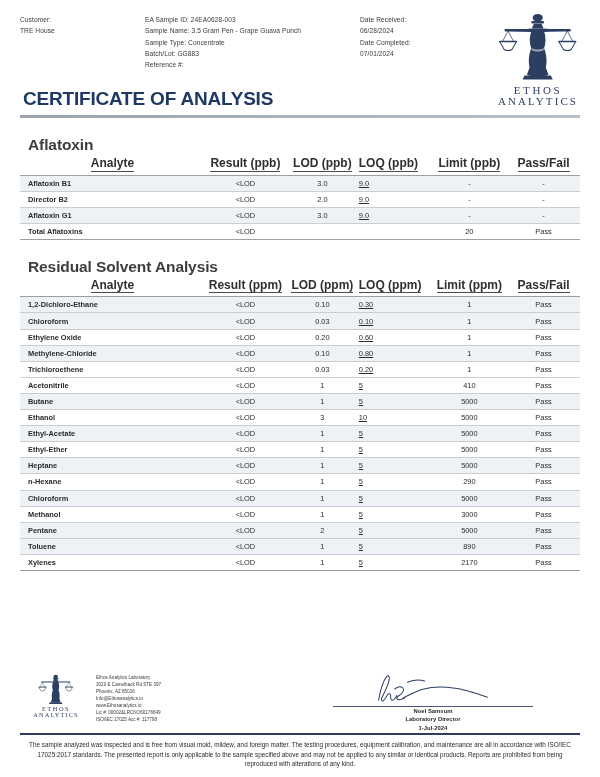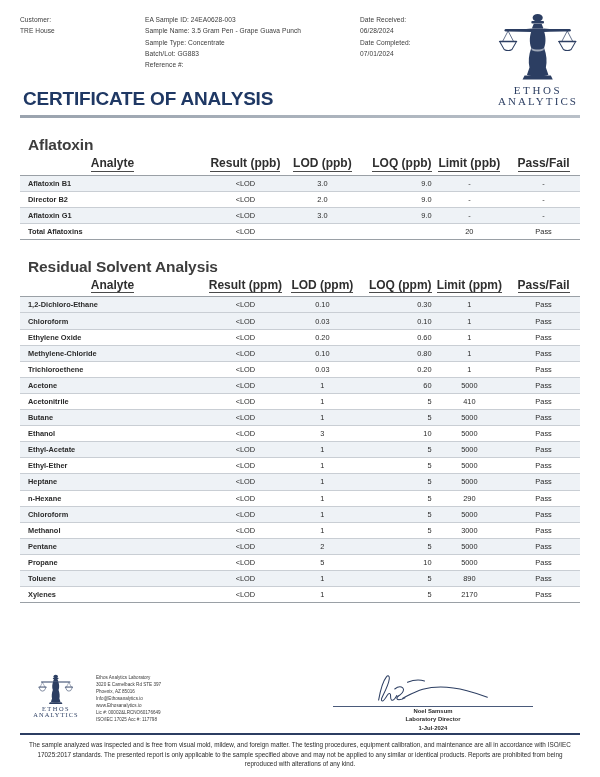--- a/index.html
+++ b/index.html
@@ -140,21 +140,21 @@
   }
   table.coa tbody tr.even td {
     background: #ffffff;
   }
   table.coa tbody tr:last-child td {
     border-bottom: 1.6px solid #9aa0a6;
   }
   .c-analyte   { width: 33%; text-align: left; padding-left: 8px !important; font-weight: bold; }
   .c-result    { width: 14.5%; text-align: center; }
   .c-lod       { width: 13%; text-align: center; }
-  .c-loq       { width: 13%; text-align: right; }
+  .c-loq       { width: 13%; text-align: left; text-decoration: underline; }
   .c-limit     { width: 13.5%; text-align: center; }
   .c-pf        { width: 13%; text-align: center; }
   thead .c-analyte { text-align: center; padding-left: 0 !important; }
 
   
   .footer {
     position: absolute;
     left: 20px;
     right: 20px;
     bottom: 8px;
@@ -394,28 +394,20 @@
             <td class="c-pf">Pass</td>
           </tr>
           <tr class="even">
             <td class="c-analyte">Trichloroethene</td>
             <td class="c-result">&lt;LOD</td>
             <td class="c-lod">0.03</td>
             <td class="c-loq">0.20</td>
             <td class="c-limit">1</td>
             <td class="c-pf">Pass</td>
           </tr>
-          <tr class="odd">
-            <td class="c-analyte">Acetone</td>
-            <td class="c-result">&lt;LOD</td>
-            <td class="c-lod">1</td>
-            <td class="c-loq">60</td>
-            <td class="c-limit">5000</td>
-            <td class="c-pf">Pass</td>
-          </tr>
           <tr class="even">
             <td class="c-analyte">Acetonitrile</td>
             <td class="c-result">&lt;LOD</td>
             <td class="c-lod">1</td>
             <td class="c-loq">5</td>
             <td class="c-limit">410</td>
             <td class="c-pf">Pass</td>
           </tr>
           <tr class="odd">
             <td class="c-analyte">Butane</td>
@@ -479,28 +471,20 @@
             <td class="c-lod">1</td>
             <td class="c-loq">5</td>
             <td class="c-limit">3000</td>
             <td class="c-pf">Pass</td>
           </tr>
           <tr class="odd">
             <td class="c-analyte">Pentane</td>
             <td class="c-result">&lt;LOD</td>
             <td class="c-lod">2</td>
             <td class="c-loq">5</td>
-            <td class="c-limit">5000</td>
-            <td class="c-pf">Pass</td>
-          </tr>
-          <tr class="even">
-            <td class="c-analyte">Propane</td>
-            <td class="c-result">&lt;LOD</td>
-            <td class="c-lod">5</td>
-            <td class="c-loq">10</td>
             <td class="c-limit">5000</td>
             <td class="c-pf">Pass</td>
           </tr>
           <tr class="odd">
             <td class="c-analyte">Toluene</td>
             <td class="c-result">&lt;LOD</td>
             <td class="c-lod">1</td>
             <td class="c-loq">5</td>
             <td class="c-limit">890</td>
             <td class="c-pf">Pass</td>

